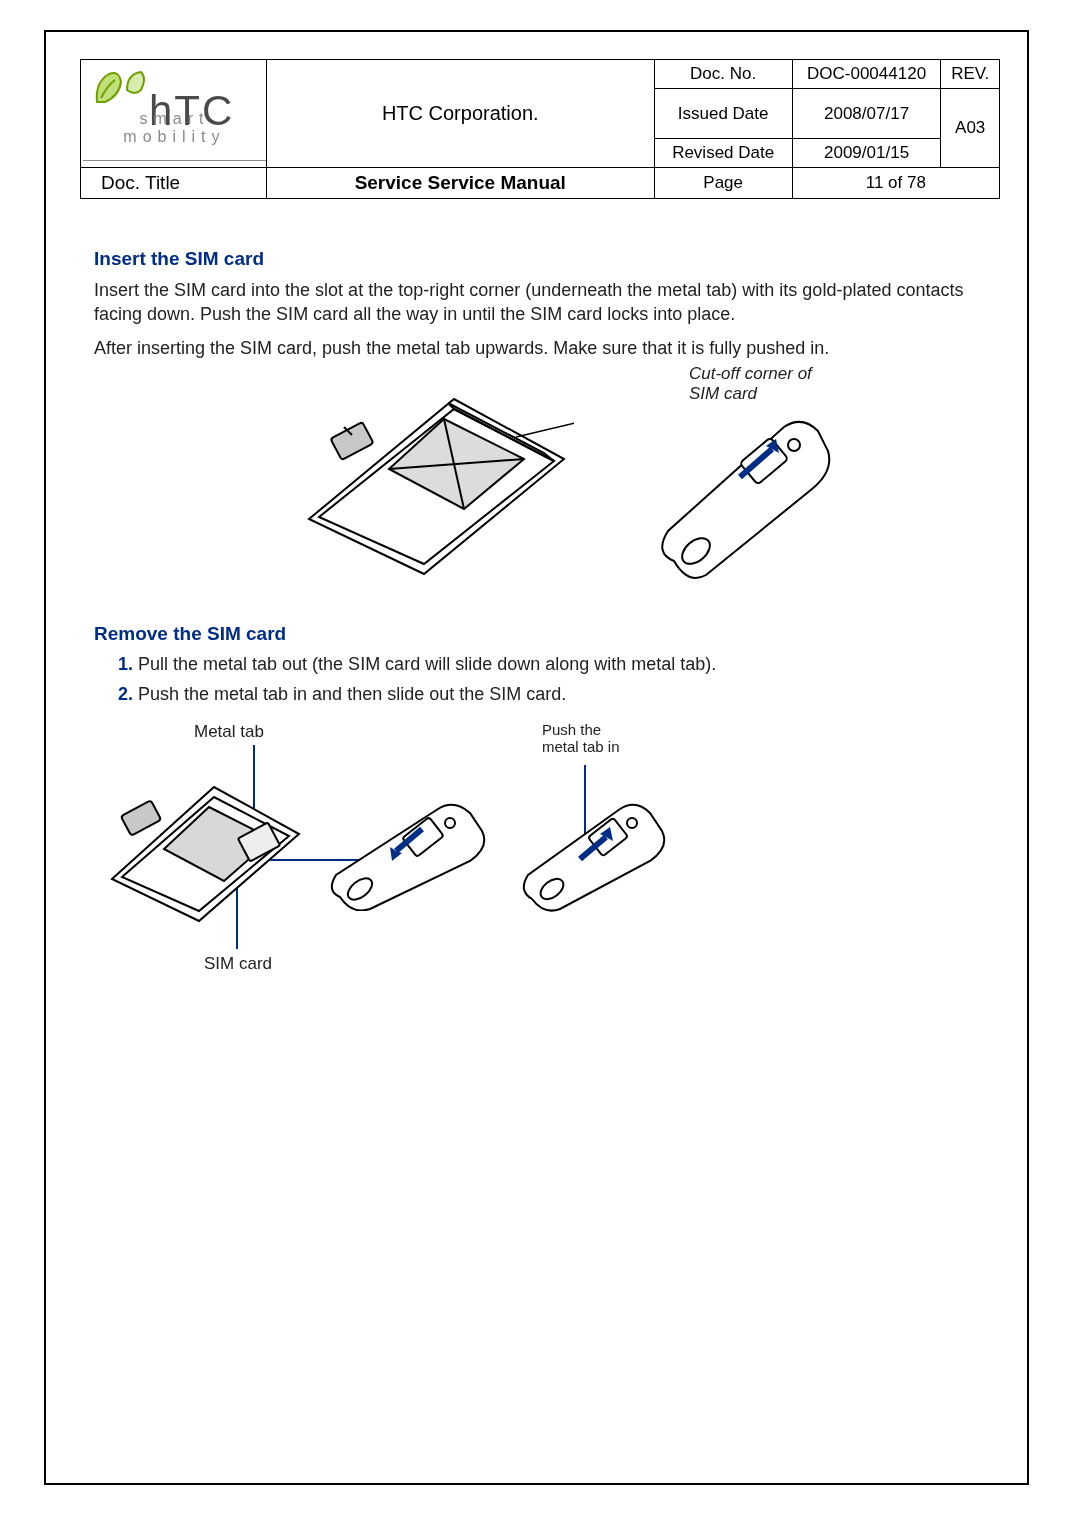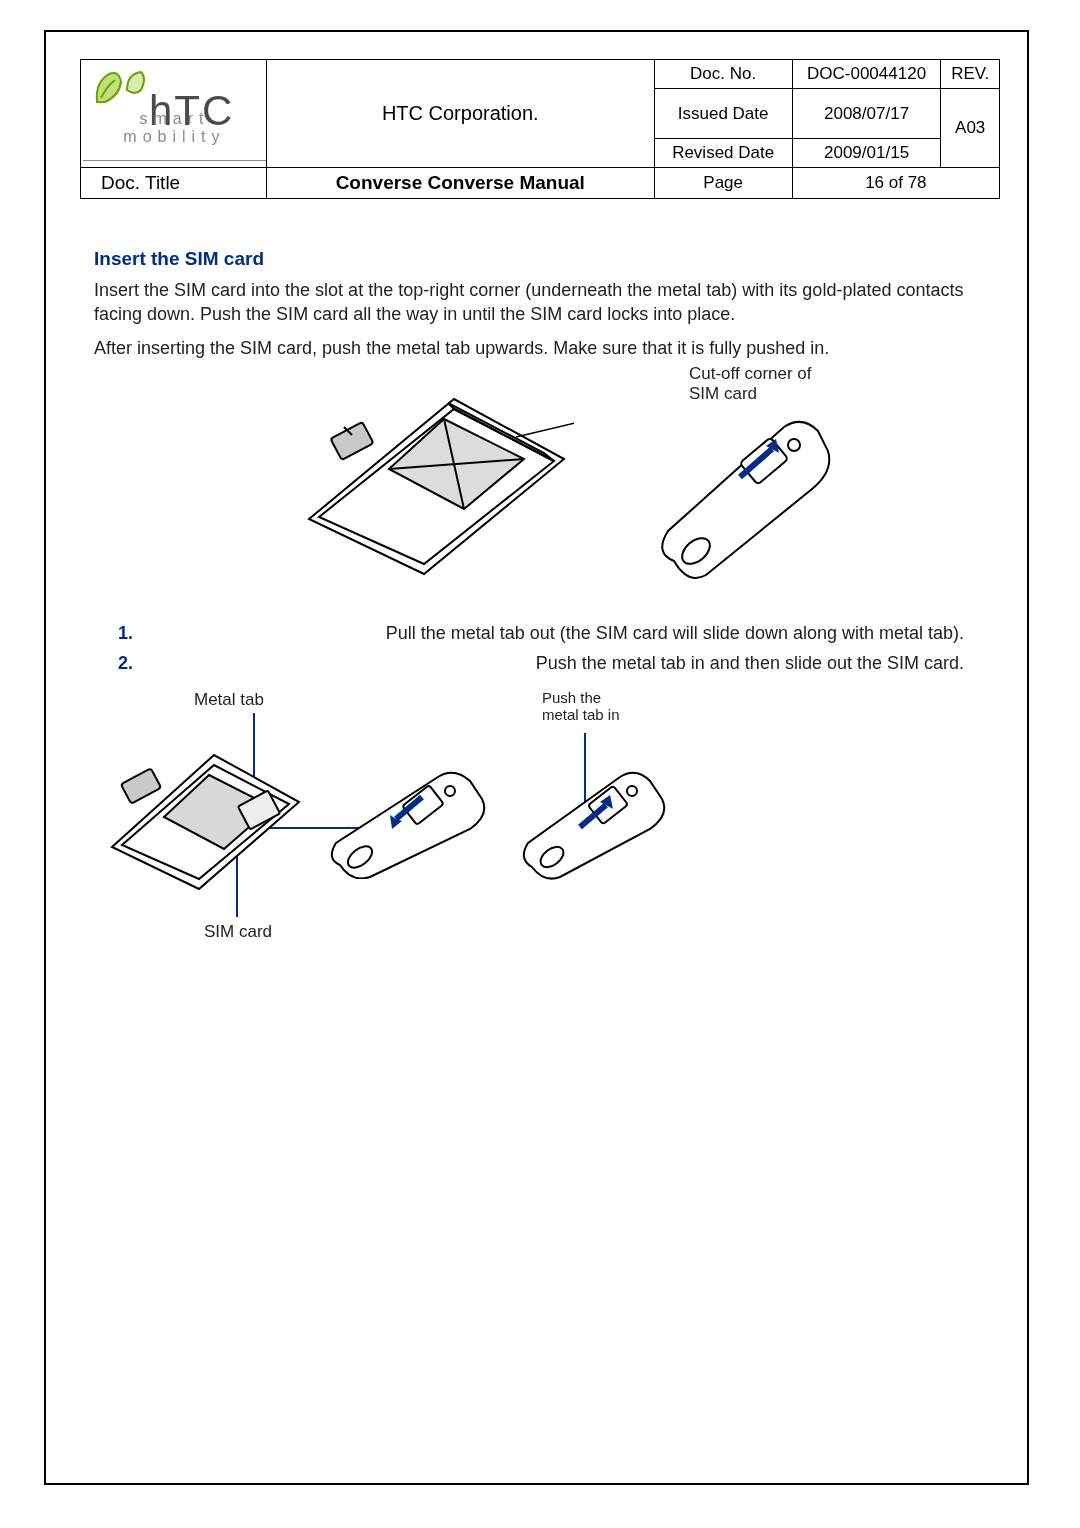--- a/index.html
+++ b/index.html
@@ -83,35 +83,35 @@
     line-height: 1.35;
   }
   .h-blue {
     color: #002d86;
     font-weight: bold;
     font-size: 19px;
     margin-bottom: 6px;
   }
   .para { margin-bottom: 10px; }
   ol.steps { margin: 6px 0 0 0; padding-left: 44px; }
-  ol.steps li { margin-bottom: 6px; text-align: right; }
+  ol.steps li { margin-bottom: 6px; }
   ol.steps li::marker { color: #002d86; font-weight: bold; }
 
   
   .fig1 {
     position: relative;
     left: 200px;
     width: 560px;
     height: 230px;
     margin: 4px 0 20px 0;
   }
   .fig1 .cutoff {
     position: absolute;
     left: 395px; top: -7px;
-    font-size: 17px; line-height: 1.2;
+    font-size: 17px; line-height: 1.2; font-style: italic;
   }
   .fig1 .phone1a {
     position: absolute; left: 0; top: 18px; width: 280px; height: 190px;
   }
   .fig1 .phone1b {
     position: absolute; left: 350px; top: 40px; width: 190px; height: 170px;
   }
 
   
   .fig2 {
@@ -190,23 +190,23 @@
       <td class="lbl-cell">Issued Date</td>
       <td class="val-cell">2008/07/17</td>
       <td class="rev-val" rowspan="2">A03</td>
     </tr>
     <tr>
       <td class="lbl-cell">Revised Date</td>
       <td class="val-cell">2009/01/15</td>
     </tr>
     <tr class="title-row">
       <td class="title-lbl">Doc. Title</td>
-      <td class="title-val">Converse Converse Manual</td>
+      <td class="title-val">Service Service Manual</td>
       <td class="page-lbl">Page</td>
-      <td class="page-val" colspan="2">16  of  78</td>
+      <td class="page-val" colspan="2">11  of  78</td>
     </tr>
   </tbody>
     </table>
 
   <div class="content">
 
     <div class="h-blue">Insert the SIM card</div>
     <div class="para">Insert the SIM card into the slot at the top-right corner (underneath the metal tab) with its gold-plated contacts facing down. Push the SIM card all the way in until the SIM card locks into place.</div>
     <div class="para">After inserting the SIM card, push the metal tab upwards. Make sure that it is fully pushed in.</div>
 
@@ -235,20 +235,21 @@
           <ellipse cx="52" cy="140" rx="16" ry="10" transform="rotate(-40 52 140)"></ellipse>
           <rect x="100" y="36" width="40" height="28" rx="4" transform="rotate(-40 120 50)"></rect>
           <circle cx="150" cy="34" r="6"></circle>
 
           <line x1="96" y1="66" x2="128" y2="38" stroke="#002d86" stroke-width="6"></line>
           <polygon points="128,38 122,35 132,28 135,42" fill="#002d86" stroke="none"></polygon>
         </g>
       </svg>
     </div>
 
+    <div class="h-blue">Remove the SIM card</div>
     <ol class="steps">
       <li>Pull the metal tab out (the SIM card will slide down along with metal tab).</li>
       <li>Push the metal tab in and then slide out the SIM card.</li>
     </ol>
 
     <div class="fig2">
       <div class="lbl-metal">Metal tab</div>
       <div class="lbl-push">
         <span>Push the</span><br>
         <span>metal tab in</span>

